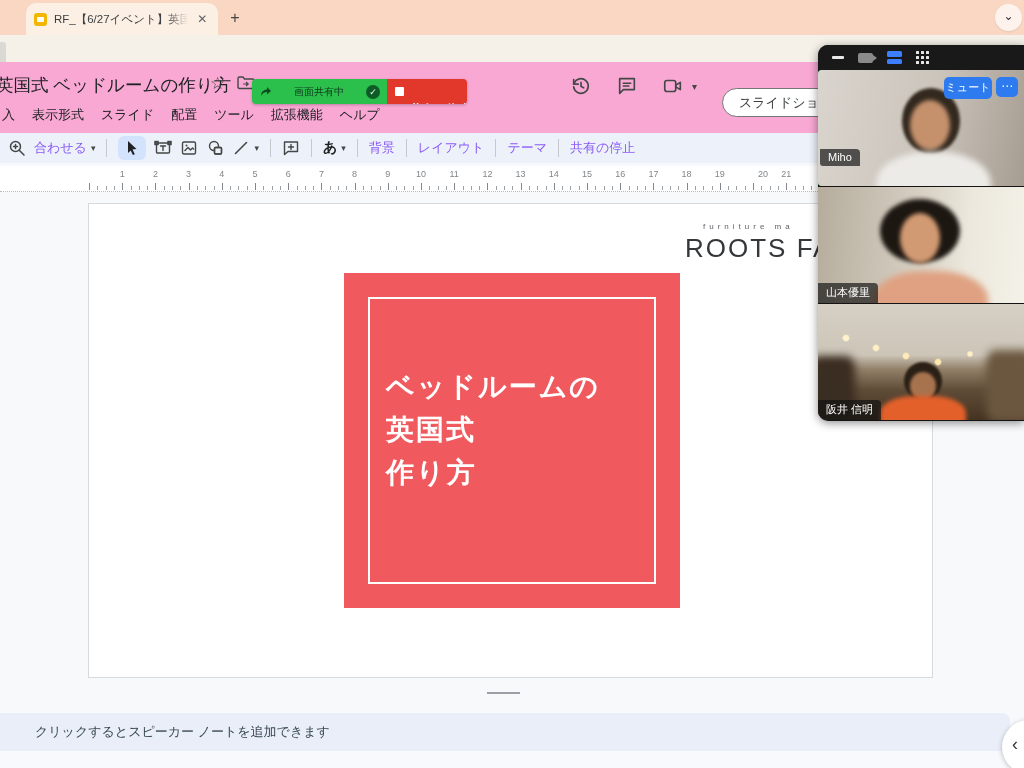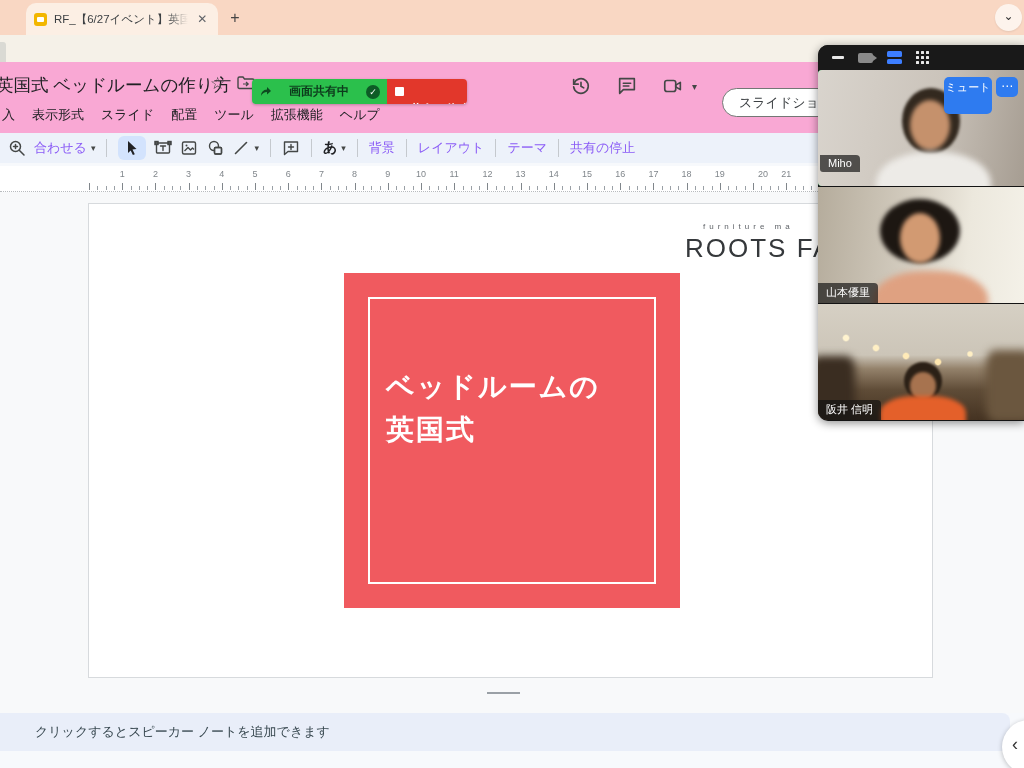--- a/index.html
+++ b/index.html
@@ -23,21 +23,21 @@
   .edge-fragment { position:absolute; left:0; top:42px; width:6px; height:46px; background:#dadad4; border-radius:0 3px 3px 0; }
 
   
   .appheader { position:absolute; left:0; top:62px; width:964px; height:71px; background:#f9a8d4; }
   .doc-title { position:absolute; left:-4px; top:11px; font-size:17.5px; color:#202124; white-space:nowrap; }
   .star { position:absolute; left:210px; top:11px; font-size:17px; color:#444746; }
   .folder-move { position:absolute; left:237px; top:13px; }
   .share-banner { position:absolute; left:252px; top:17px; height:25px; display:flex; border-radius:4px; overflow:hidden;
                   box-shadow:0 1px 3px rgba(0,0,0,.25); }
   .share-green { width:135px; background:#2bc04c; display:flex; align-items:center; justify-content:space-between; padding:0 7px; }
-  .share-status { font-size:12px; color:#0d3b1c; font-weight:bold; }
+  .share-status { font-size:10px; color:#0d3b1c; font-weight:normal; }
   .share-check { width:14px; height:14px; background:#0d5c26; border-radius:50%; color:#fff; font-size:9px; line-height:14px; text-align:center; }
   .share-red { width:80px; background:#e2372b; display:flex; align-items:center; gap:6px; padding:0 8px; }
   .stop-square { width:9px; height:9px; background:#fff; border-radius:1px; flex:none; }
   .stop-label { font-size:12px; color:#fff; font-weight:bold; white-space:nowrap;margin-top:35px; }
   .hdr-icons { position:absolute; left:570px; top:13px; display:flex; align-items:center; gap:24px; }
   .hdr-ic { width:22px; height:22px; color:#444746; }
   .cam-caret { font-size:10px; color:#444746; margin-left:-16px; }
   .slideshow-btn { position:absolute; left:722px; top:26px; height:29px; min-width:120px; border:1px solid #747775;
                    border-radius:15px; background:#fff; display:flex; align-items:center; padding:0 16px;
                    font-size:13px; color:#3c4043; white-space:nowrap; }
@@ -120,23 +120,23 @@
       radial-gradient(circle at 120px 58px,#ffe6ae 0 2.5px,transparent 4px),
       radial-gradient(circle at 152px 50px,#ffefc4 0 2px,transparent 3.5px); }
   .v3-left { left:-8px; top:52px; width:45px; height:70px; background:#3a2d21; filter:blur(4px); border-radius:20%; }
   .v3-right { left:168px; top:46px; width:48px; height:72px; background:#6b573f; filter:blur(4px); border-radius:20%; }
   .v3-head { left:86px; top:58px; width:38px; height:38px; background:#2b2016; filter:blur(1px); }
   .v3-face { left:92px; top:68px; width:26px; height:28px; background:#a7734f; filter:blur(1.5px); }
   .v3-torso { left:62px; top:92px; width:86px; height:42px; background:#e4602a; filter:blur(2px); border-radius:40%; }
 
   .name-tag { position:absolute; left:0; bottom:0; background:rgba(18,18,18,.68); color:#fff; font-size:11px;
               padding:2px 8px 3px 8px; border-radius:0 4px 0 0; z-index:5; white-space:nowrap; }
-  .tile-1 .name-tag { left:2px; bottom:14px; border-radius:0 4px 0 3px; }
+  .tile-1 .name-tag { left:2px; bottom:20px; border-radius:0 4px 0 3px; }
   .tile-3 .name-tag { border-radius:0 4px 0 9px; }
-  .mute-btn { position:absolute; right:32px; top:7px; width:48px; height:37px; background:#2e7bf0; border-radius:5px;
+  .mute-btn { position:absolute; right:32px; top:7px; width:48px; height:22px; background:#2e7bf0; border-radius:5px;
               color:#fff; font-size:11px; text-align:center; line-height:20px; z-index:5; }
   .more-btn { position:absolute; right:6px; top:7px; width:22px; height:20px; background:#2e7bf0; border-radius:5px;
               color:#fff; font-size:12px; text-align:center; line-height:18px; z-index:5; }
 
   svg { display:block; }
 </style>
 </head>
 <body>
 
 <div id="screen">
@@ -382,20 +382,21 @@
 
   <div class="canvas">
     <div class="page">
       <div class="brand-small">furniture ma</div>
       <div class="brand-large">ROOTS FA</div>
       <div class="card" id="accent-card" style="background: rgb(240, 90, 95);">
         <div class="card-inner"></div>
         <div class="card-text">
           <div>ベッドルームの</div>
           <div>英国式</div>
+          <div>作り方</div>
         </div>
       </div>
     </div>
     <div class="notes-handle"></div>
   </div>
 
   <div class="notes-wrap">
     <div class="notes-bar">
       <span class="notes-text">クリックするとスピーカー ノートを追加できます</span>
     </div>

